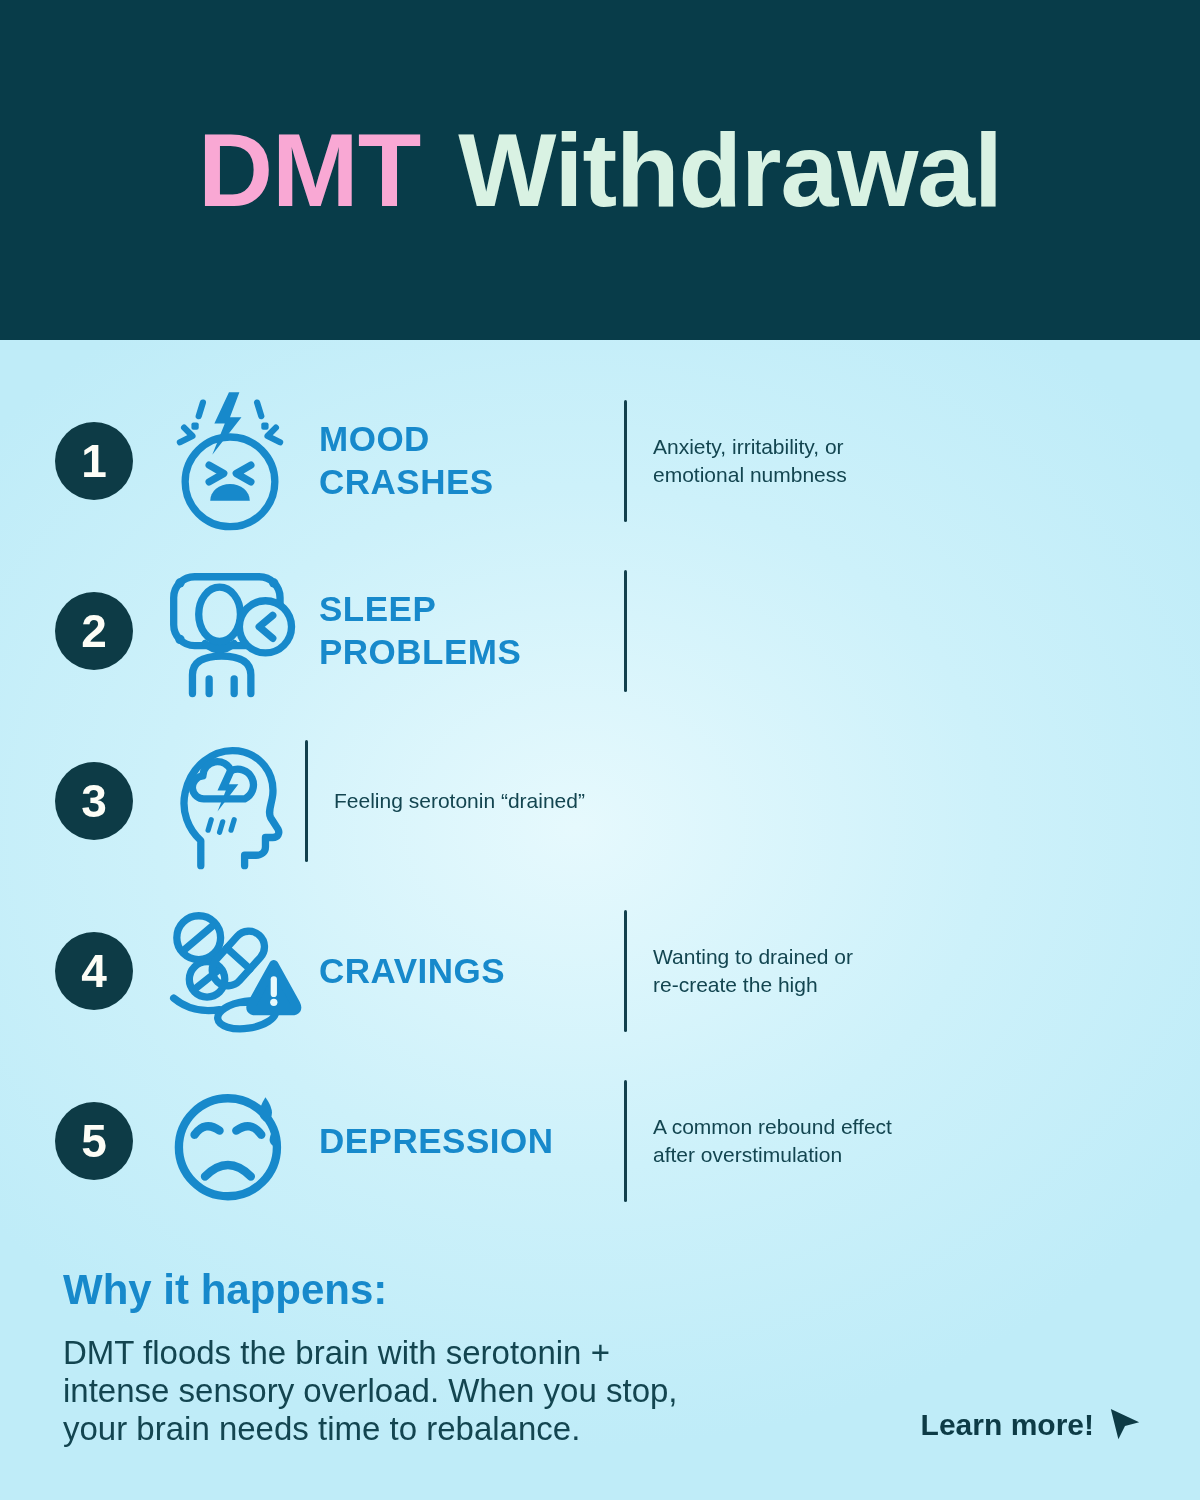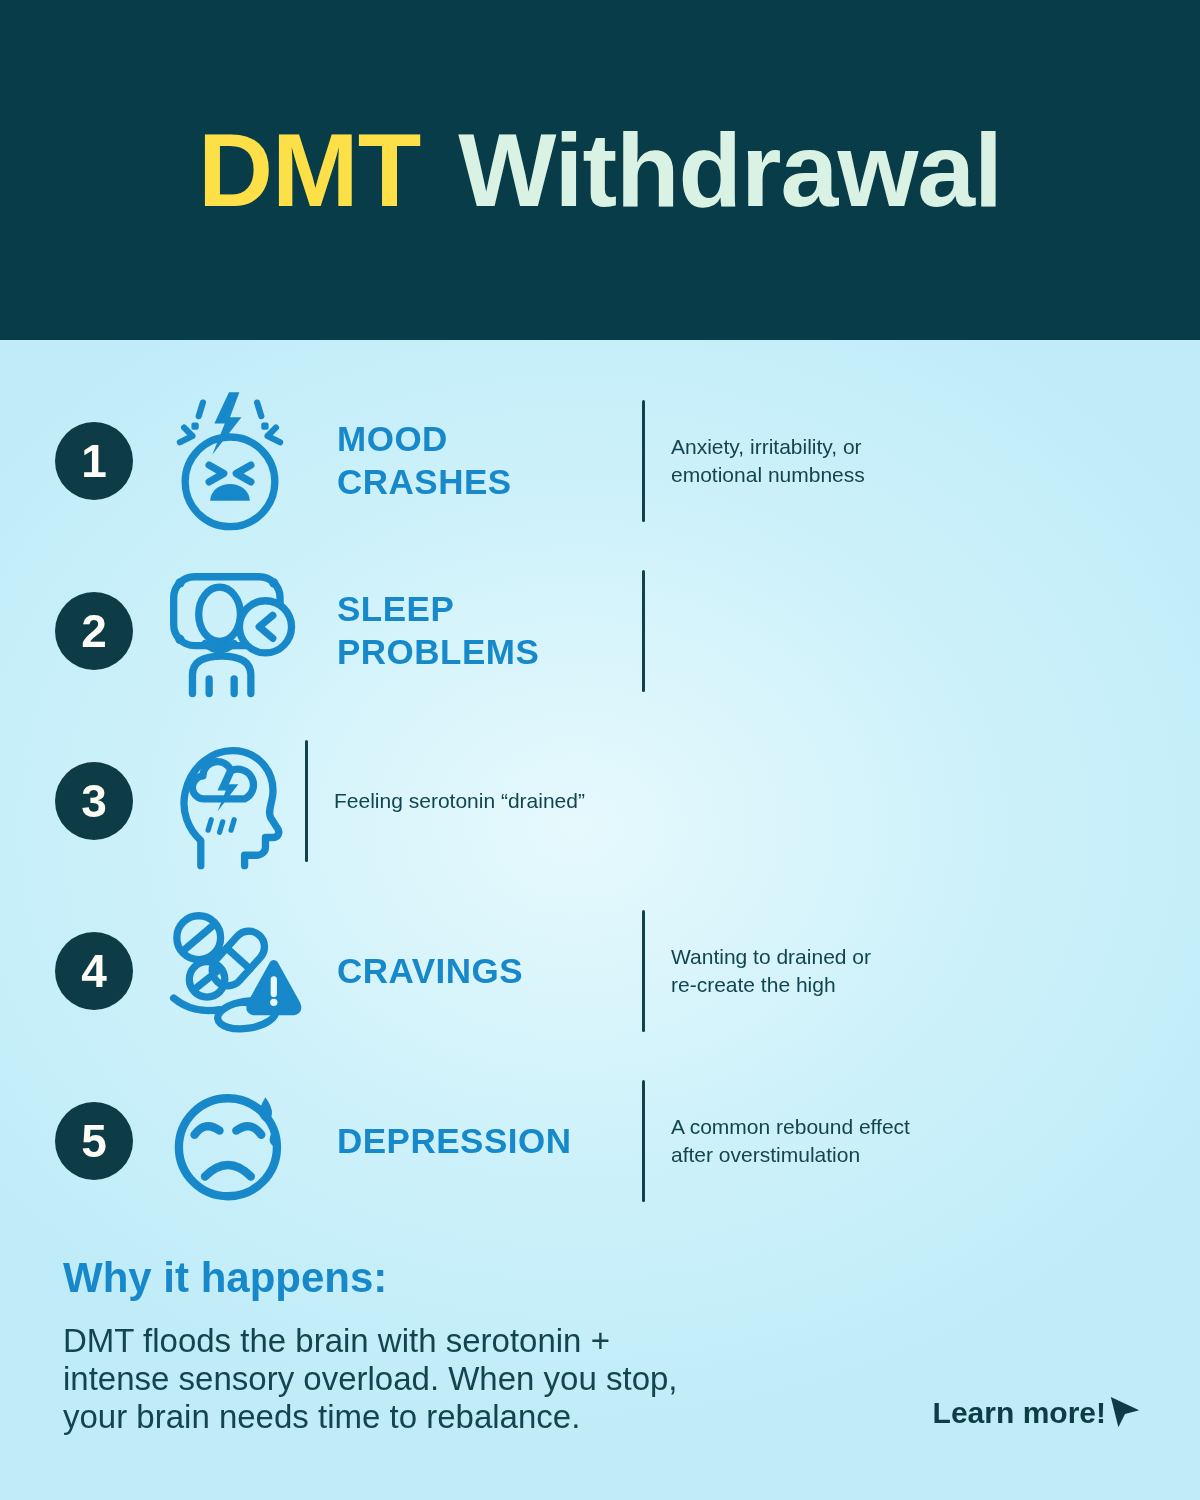--- a/index.html
+++ b/index.html
@@ -12,59 +12,59 @@
   
   .header{
     height:340px;flex:0 0 340px;background:#083c49;
     display:flex;flex-direction:column;justify-content:center;align-items:center;
   }
   .title{
     text-align:center;font-weight:700;line-height:1.06;
     font-size:104px;letter-spacing:-1px;margin:0;
   }
   .title-line{display:block;}
-  .hl{color:#fde047;margin-right:38px;}
+  .hl{color:#f9a8d4;margin-right:38px;}
   .rest{color:#d9f2e3;}
   
   .content{
     flex:1;
     background:radial-gradient(ellipse 760px 620px at 48% 42%, #e6f9fd 0%, #cdf1fa 55%, #bfecf8 100%);
     display:flex;flex-direction:column;
   }
   .list{padding-top:36px;}
   .row{height:170px;display:flex;align-items:center;}
   .badge{
     margin-left:55px;flex:0 0 78px;width:78px;height:78px;border-radius:50%;
     background:#0d3b46;color:#fdfdf6;display:flex;align-items:center;justify-content:center;
     font-size:46px;font-weight:700;
   }
   .icon-wrap{flex:0 0 150px;margin-left:22px;display:flex;align-items:center;justify-content:center;}
   .label{
-    flex:0 0 305px;margin-left:32px;
+    flex:0 0 305px;margin-left:14px;
     font-size:35px;font-weight:700;color:#1789cb;
     white-space:pre-line;line-height:1.22;letter-spacing:0.5px;text-transform:uppercase;
   }
   .divider{flex:0 0 3px;width:3px;height:122px;background:#12404d;border-radius:2px;}
   .desc{
     margin-left:26px;font-size:21px;color:#134550;
     white-space:pre-line;line-height:1.32;
   }
   
   .footer{
-    margin-top:28px;padding:0 58px 0 63px;
+    margin-top:40px;padding:0 58px 0 63px;
     display:flex;justify-content:space-between;align-items:flex-end;
   }
   .why-heading{
     font-size:42px;font-weight:700;color:#1789cb;margin:0 0 20px 0;
   }
   .why-paragraph{
     font-size:33px;color:#134550;line-height:38px;white-space:pre-line;margin:0;
   }
   .cta{
-    display:flex;align-items:center;gap:2px;margin-bottom:6px;cursor:pointer;justify-content:space-between;
+    display:flex;align-items:center;gap:14px;margin-bottom:6px;cursor:pointer;justify-content:space-between;
   }
   .cta-label{font-size:30px;font-weight:700;color:#0d3b46;}
   svg{display:block;}
 </style>
 </head>
 <body>
 
 <div class="page">
 
   <div class="header">

